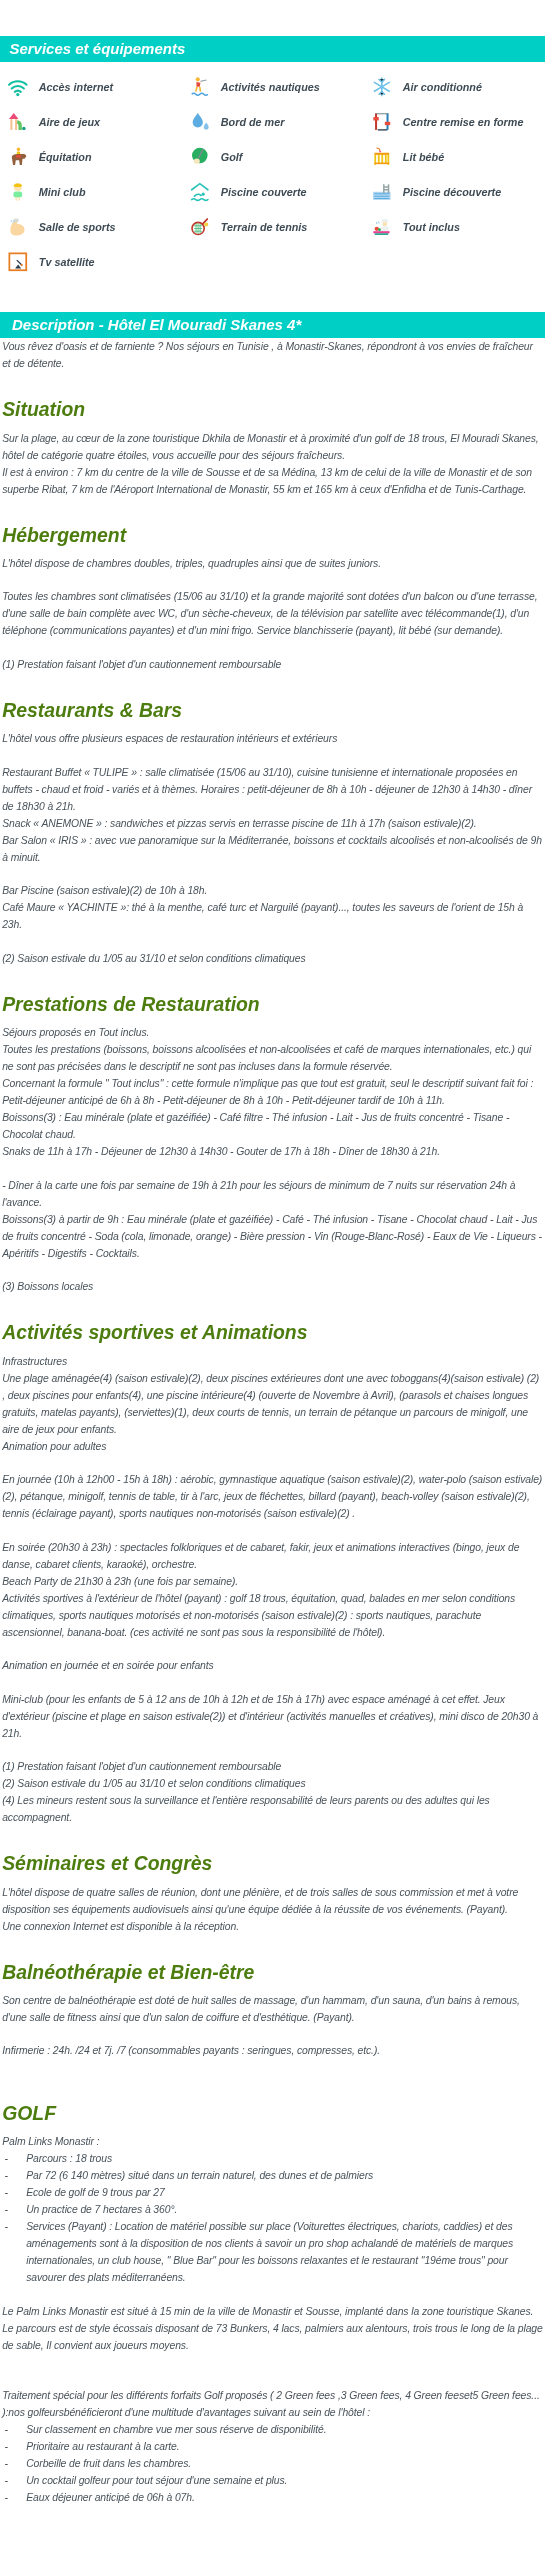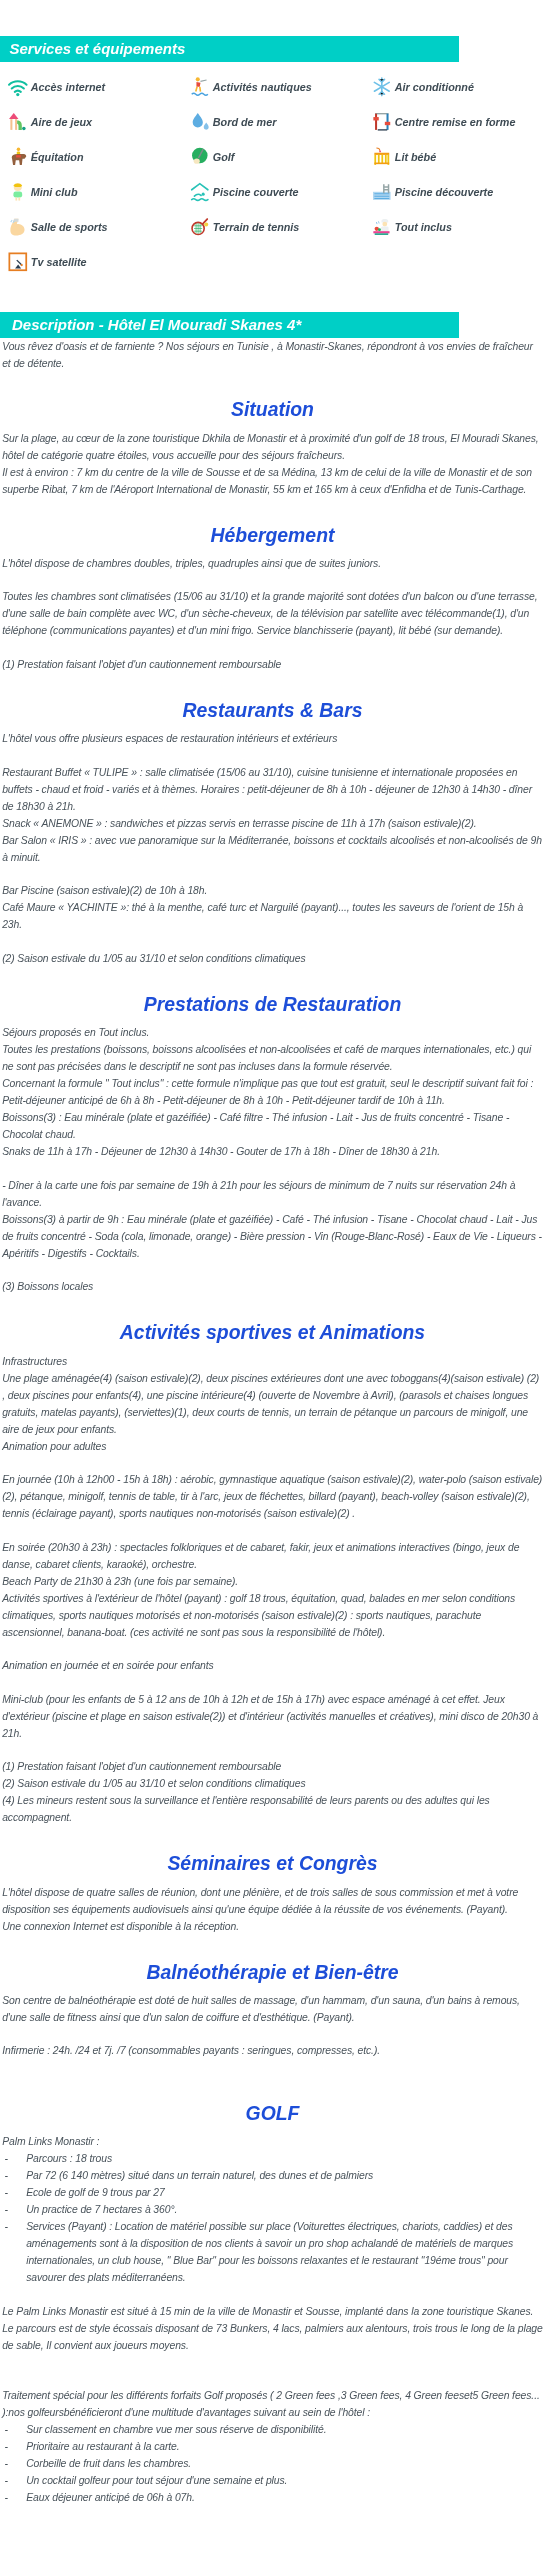--- a/index.html
+++ b/index.html
@@ -13,55 +13,54 @@
   .banner{
     background:#00cfc6;
     color:#ffffff;
     font-weight:bold;
     font-style:italic;
     font-size:15px;
     height:26px;
     line-height:26px;
     padding-left:9.4px;
     box-sizing:border-box;
-    width:459px;
+    width:545px;
     white-space:nowrap;
     overflow:hidden;
   }
   .banner--services{margin-top:36px;}
   .banner--description{margin-top:33px;padding-left:12px;}
   .services-grid{
     display:grid;
     grid-template-columns:182px 182px 174px;
     grid-auto-rows:35px;
     align-items:center;
     padding:7.2px 0 0 7.2px;
   }
-  .service{display:flex;align-items:center;gap:2px;}
+  .service{display:flex;align-items:center;gap:10px;}
   .service .icon{width:21.6px;height:21.6px;flex:0 0 21.6px;display:inline-block;}
   .service .icon svg{width:21.6px;height:21.6px;display:block;}
   .service .label{
     font-weight:bold;
     font-size:10.8px;
     color:#3e4b54;
     white-space:nowrap;
   }
   .content{padding:0 2.2px;font-size:10.4px;line-height:17px;letter-spacing:-0.1px;}
   .content p{margin:0;}
   .intro{margin-top:16px;}
   .gap{height:16.5px;}
   .section-heading{
-    color:#1d4ed8;
+    color:#4d7c0f;
     font-size:19.4px;
     line-height:22px;
     font-weight:bold;
     font-style:italic;
     margin:26px 0 9.4px 0;
     letter-spacing:0;
-    text-align:center;
   }
   .li{display:flex;}
   .li .dash{flex:0 0 24px;padding-left:2.2px;box-sizing:border-box;}
   .li .li-text{flex:1;}
   .bottom-pad{height:21.6px;}
 </style>
 </head>
 <body>
 
 <div class="banner banner--services">Services et équipements</div>

